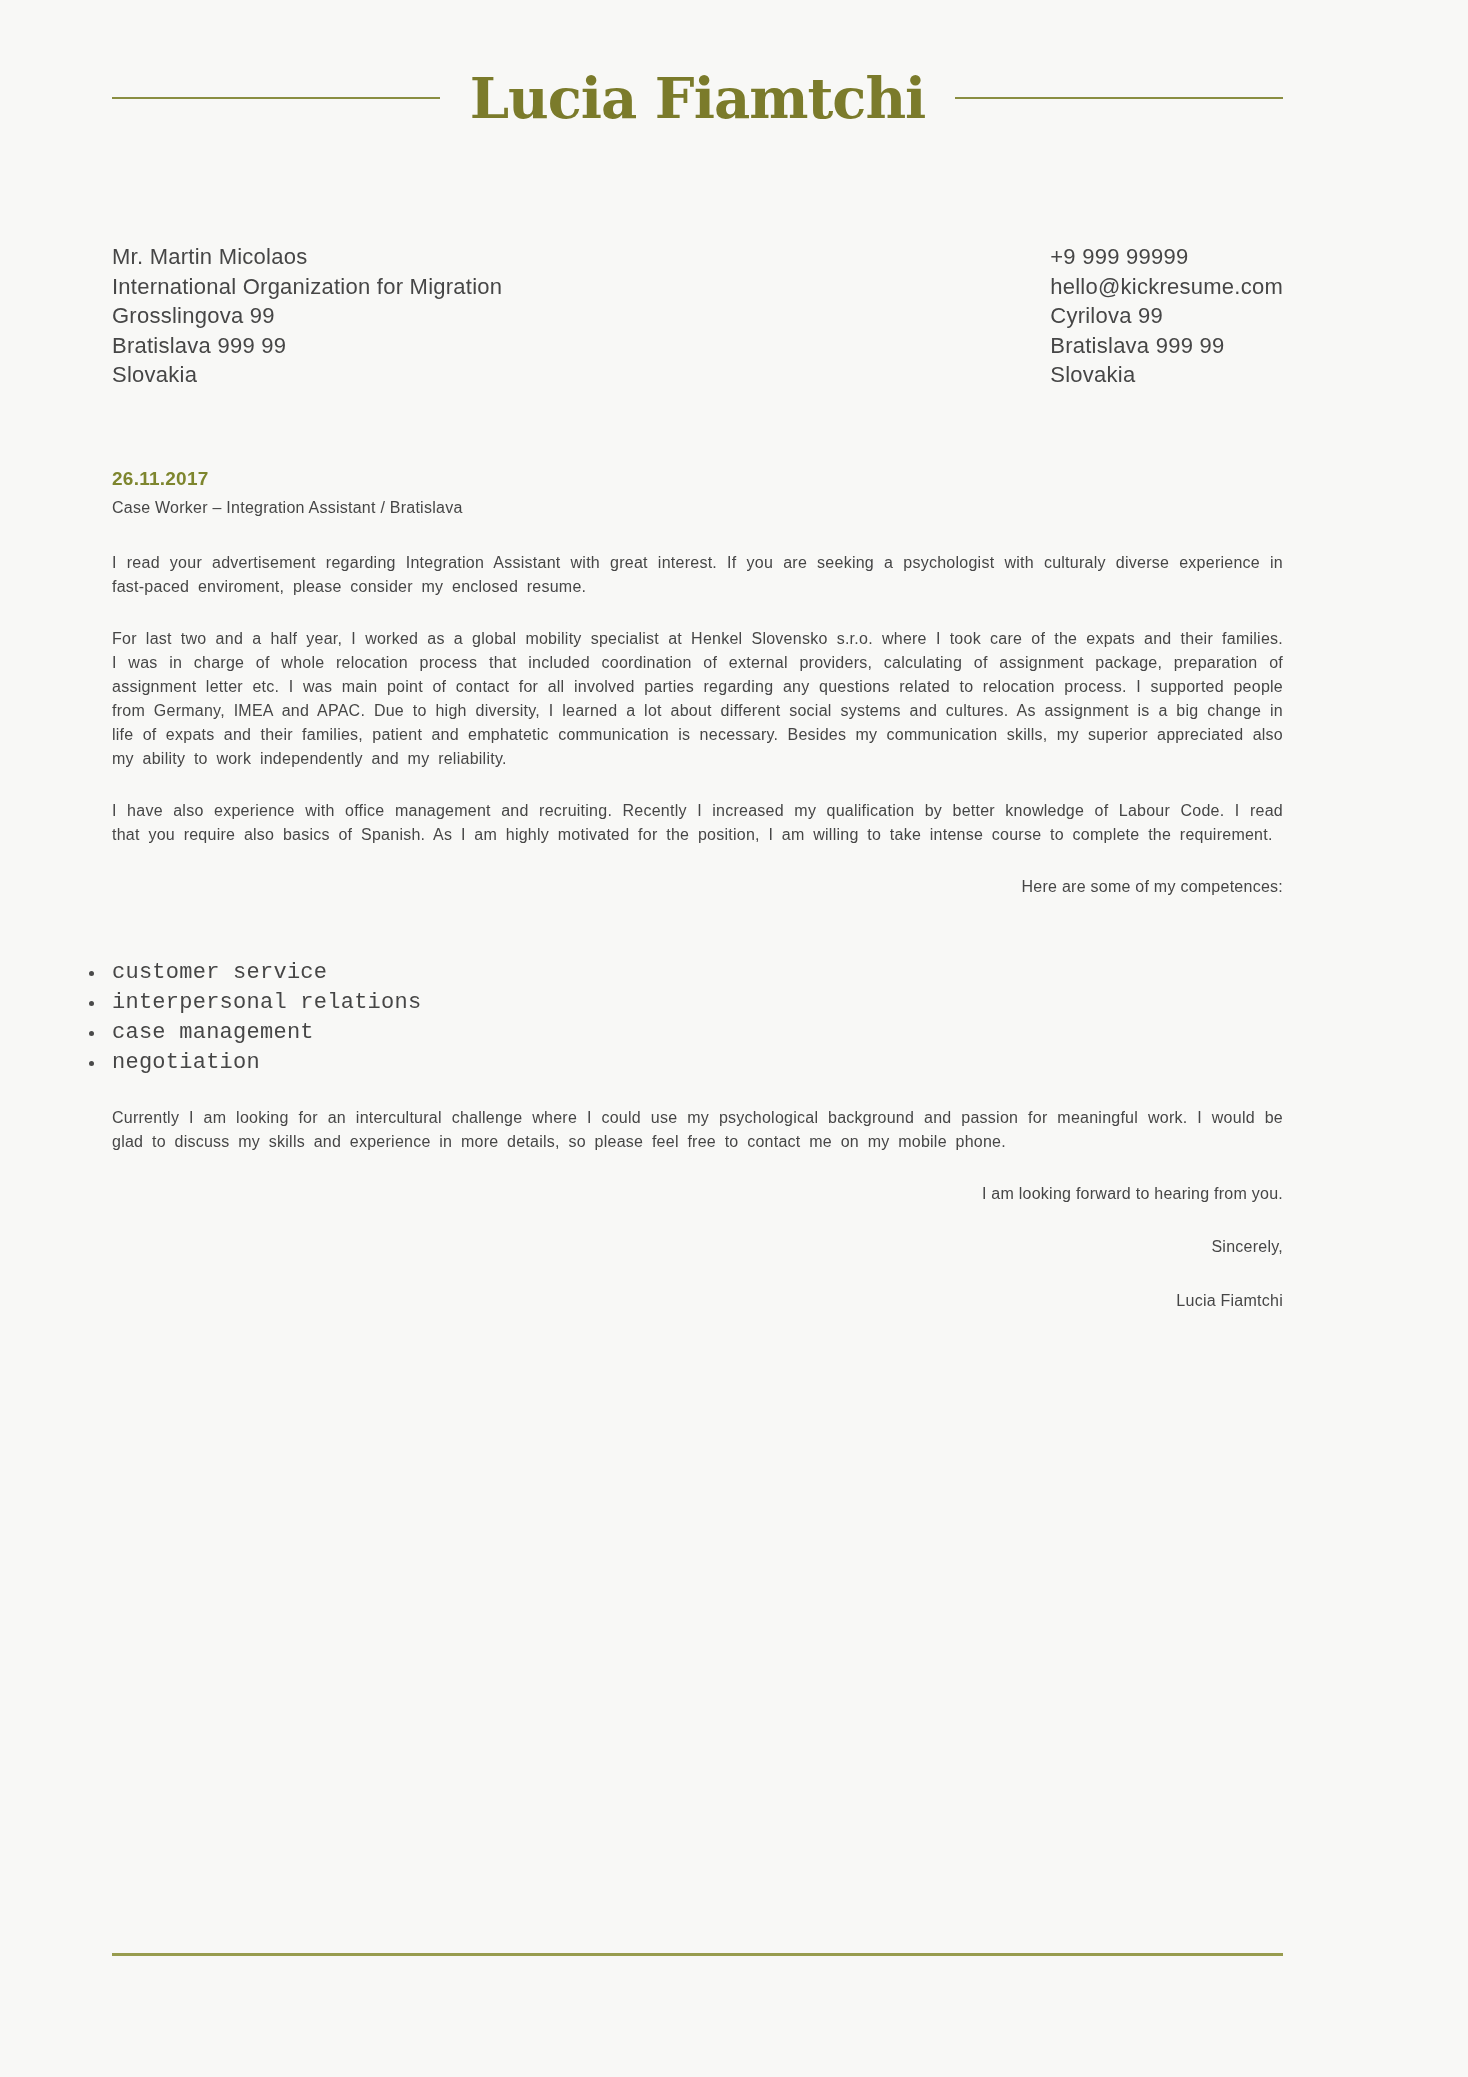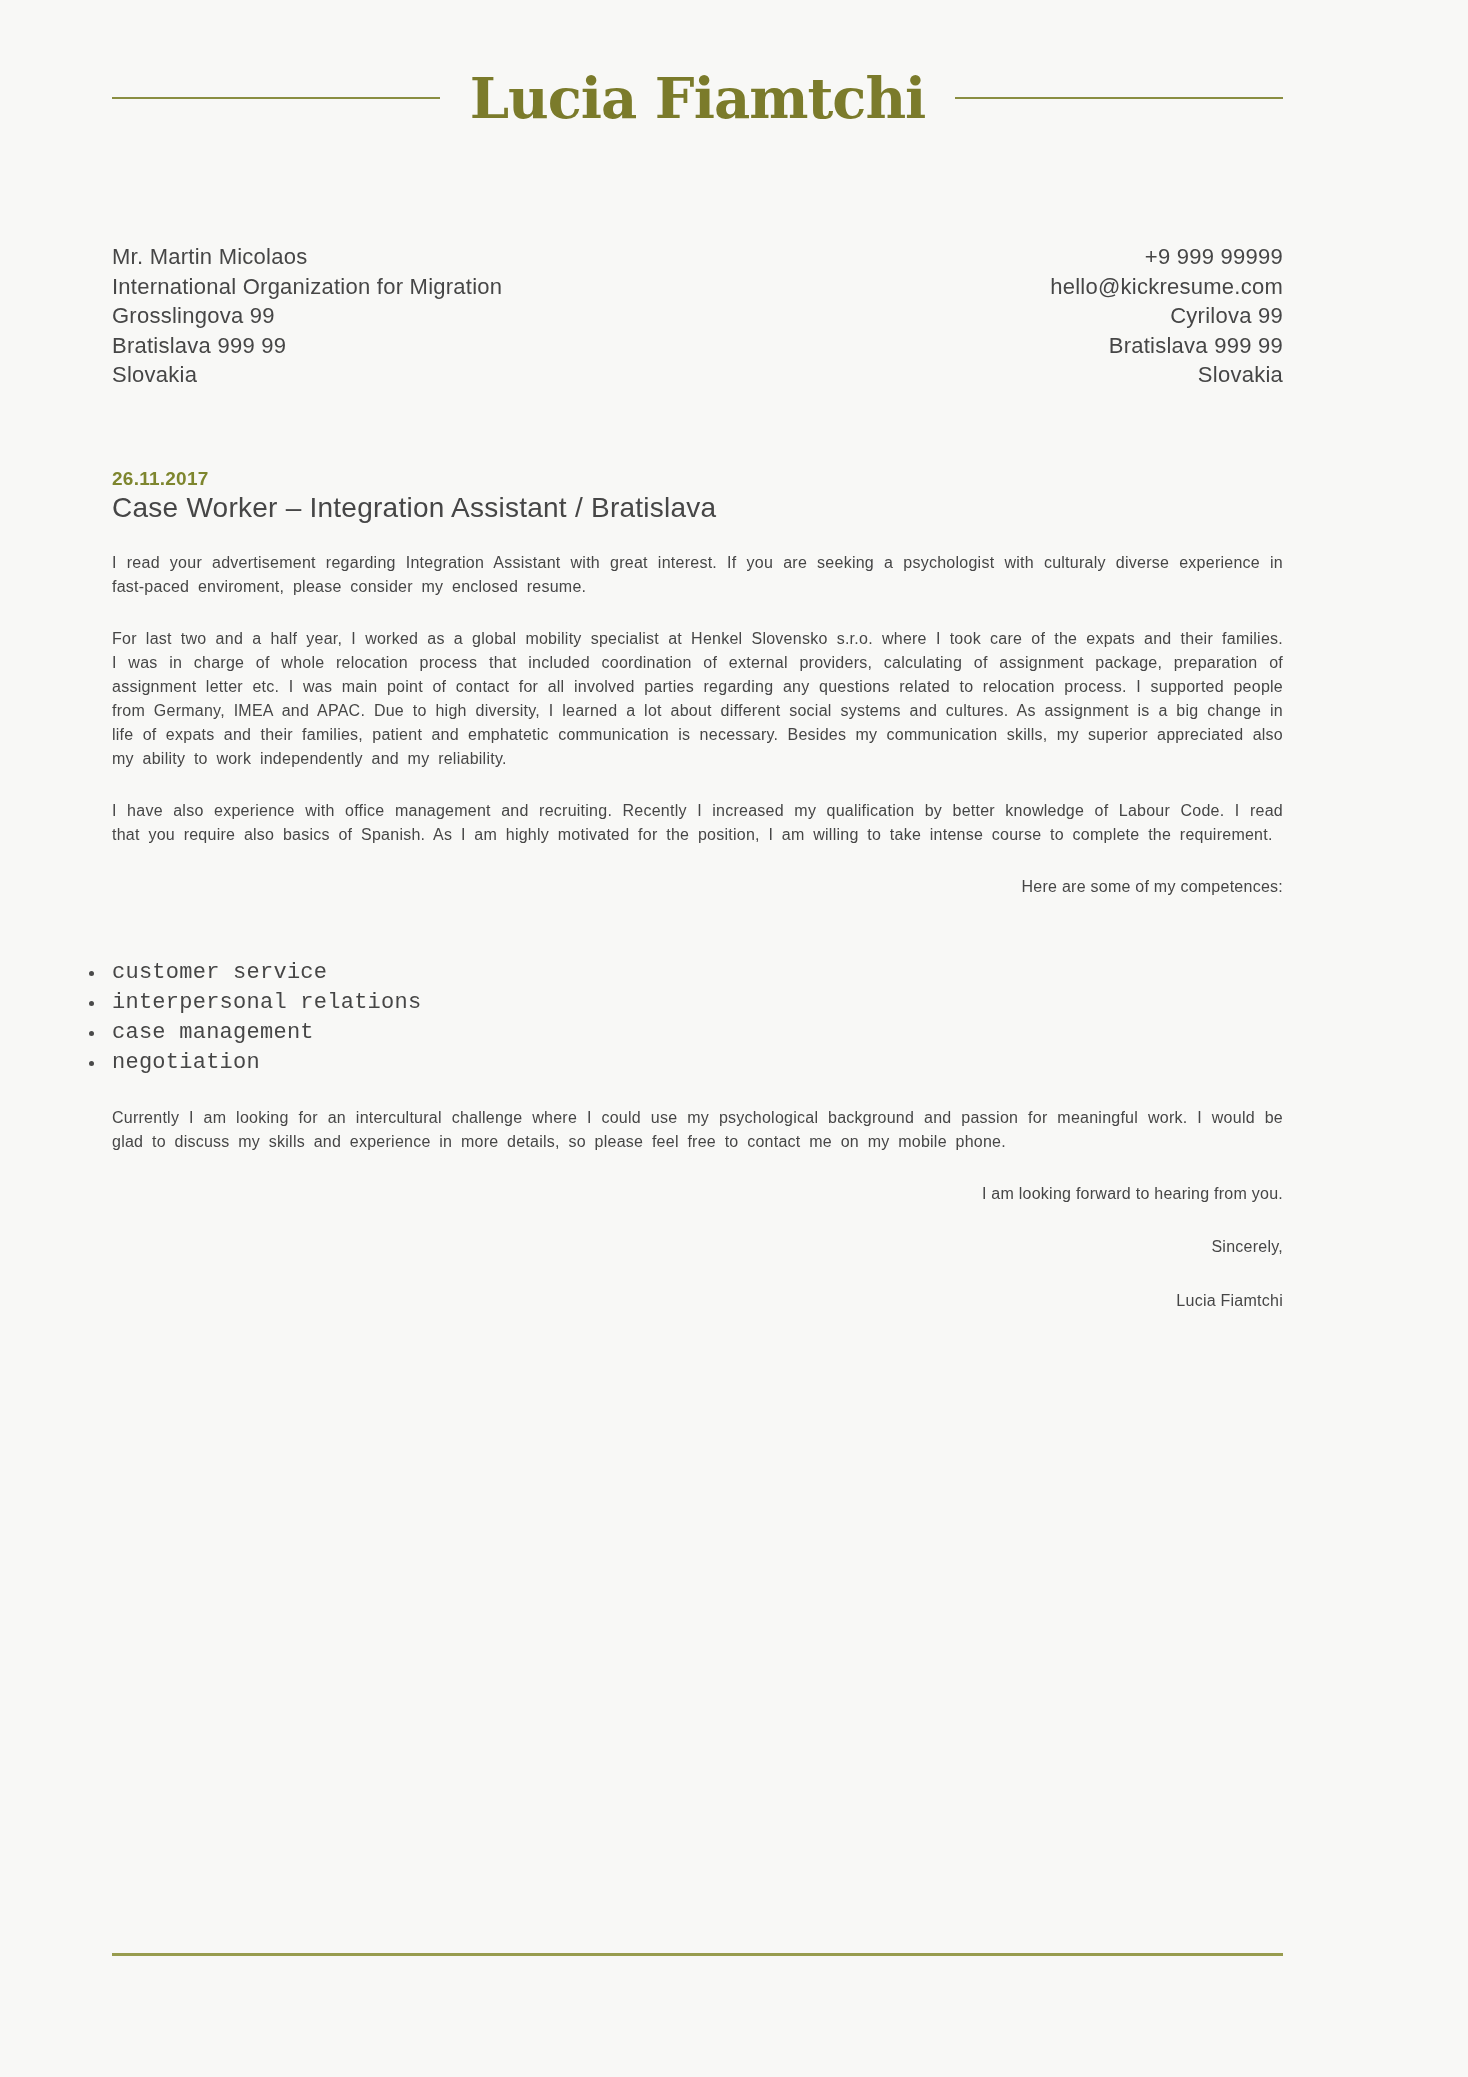--- a/index.html
+++ b/index.html
@@ -47,33 +47,33 @@
   
   .address-row {
     margin-top: 112px;
     display: flex;
     justify-content: space-between;
     font-size: 22px;
     line-height: 29.5px;
     letter-spacing: 0.25px;
     gap: 32px;
   }
-  .address-right { text-align: right; }
+  .address-right { text-align: left; }
 
   
   .date-line {
     margin-top: 74px;
     font-size: 19px;
     line-height: 29.5px;
     font-weight: bold;
     letter-spacing: 0.25px;
     color: #7e862e;
   }
   .subject-line {
-    font-size: 28px;
+    font-size: 16px;
     line-height: 29.5px;
     letter-spacing: 0.25px;
   }
 
   
   .para {
     margin: 28px 0 0 0;
     font-size: 16px;
     line-height: 24px;
     letter-spacing: 0.25px;

